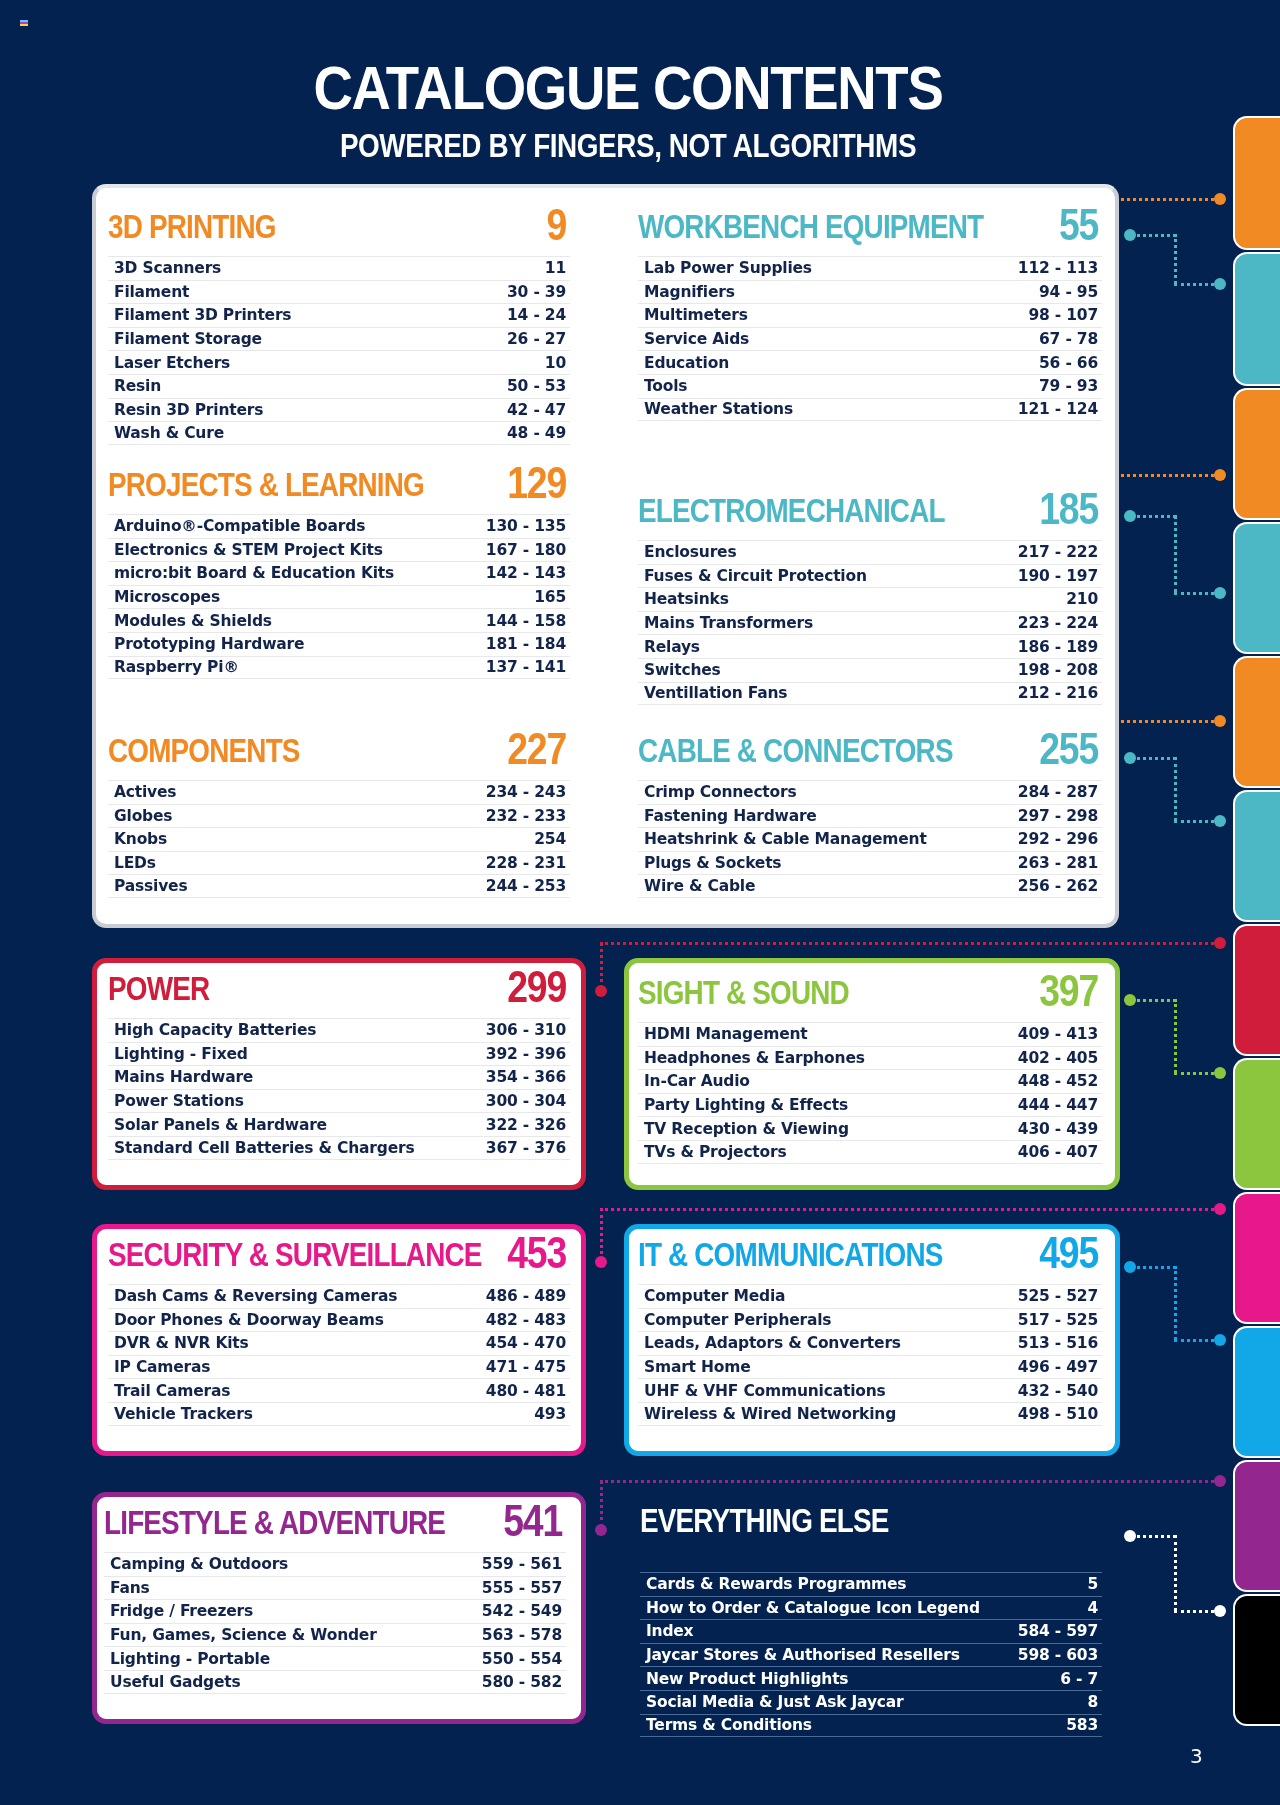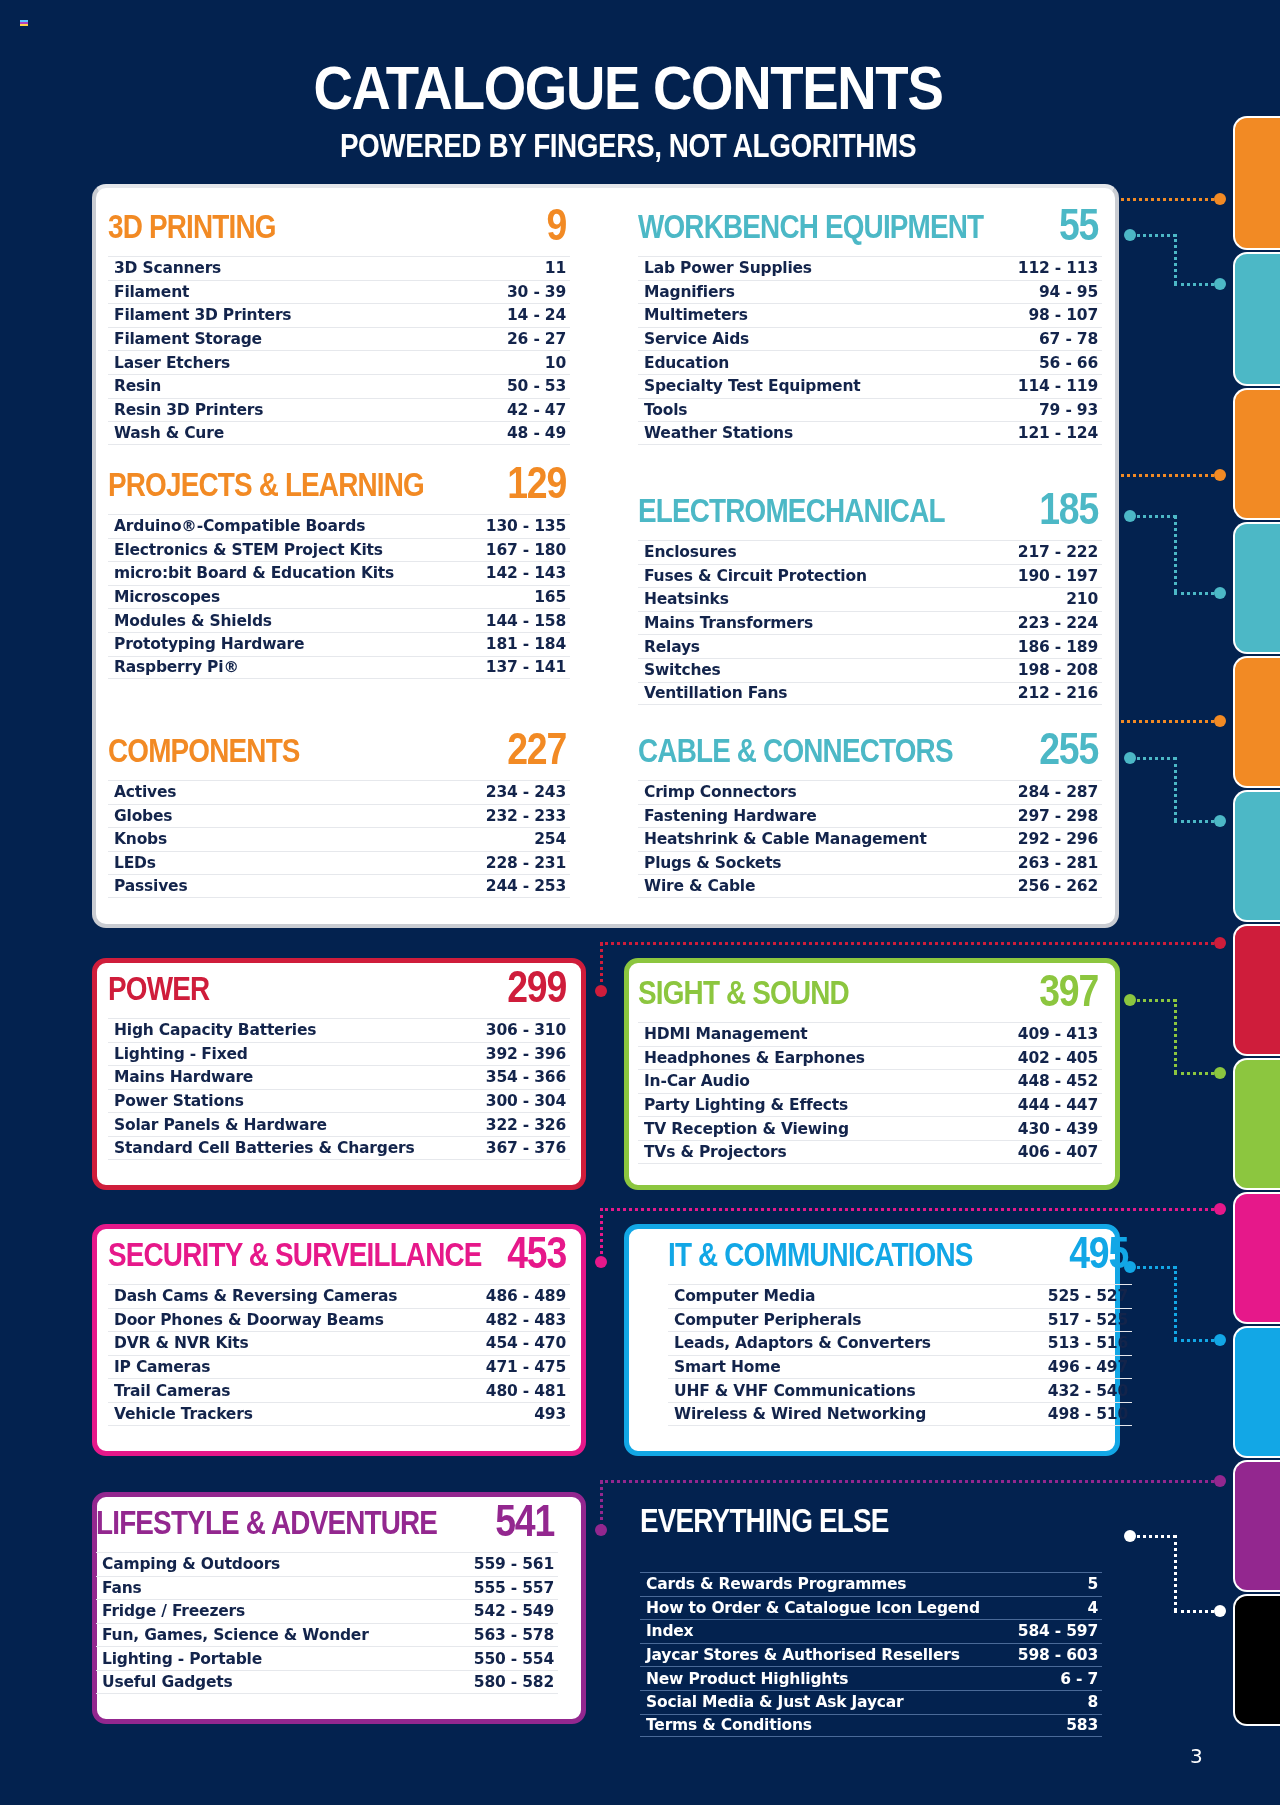--- a/index.html
+++ b/index.html
@@ -263,24 +263,20 @@
       </div>
     <div class="row">
         <span class="lbl">Service Aids</span>
         <span class="pg">67 - 78</span>
       </div>
     <div class="row">
         <span class="lbl">Education</span>
         <span class="pg">56 - 66</span>
       </div>
     <div class="row">
-        <span class="lbl">Specialty Test Equipment</span>
-        <span class="pg">114 - 119</span>
-      </div>
-    <div class="row">
         <span class="lbl">Tools</span>
         <span class="pg">79 -  93</span>
       </div>
     <div class="row">
         <span class="lbl">Weather Stations</span>
         <span class="pg">121 - 124</span>
       </div>
   </div>
 </div>
 
@@ -512,21 +508,21 @@
         <span class="pg">480 - 481</span>
       </div>
     <div class="row">
         <span class="lbl">Vehicle Trackers</span>
         <span class="pg">493</span>
       </div>
   </div>
 </div>
 
 <div class="box blue-b" style="left:624px;top:1224px;width:496px;height:232px;"></div>
-<div class="section" style="left:668px;top:1228px;width:464px;">
+<div class="section" style="left:638px;top:1228px;width:464px;">
   <div class="sec-head">
     <span class="sec-title blue">IT &amp; COMMUNICATIONS</span>
     <span class="sec-page blue">495</span>
   </div>
   <div class="rows">
     <div class="row">
         <span class="lbl">Computer Media</span>
         <span class="pg">525 - 527</span>
       </div>
     <div class="row">
@@ -546,21 +542,21 @@
         <span class="pg">432 - 540</span>
       </div>
     <div class="row">
         <span class="lbl">Wireless &amp; Wired Networking</span>
         <span class="pg">498 - 510</span>
       </div>
   </div>
 </div>
 
 <div class="box purple-b" style="left:92px;top:1492px;width:494px;height:232px;"></div>
-<div class="section" style="left:96px;top:1496px;width:462px;text-align:center;">
+<div class="section" style="left:104px;top:1496px;width:462px;text-align:center;">
   <div class="sec-head">
     <span class="sec-title purple">LIFESTYLE &amp; ADVENTURE</span>
     <span class="sec-page purple">541</span>
   </div>
   <div class="rows">
     <div class="row">
         <span class="lbl">Camping &amp; Outdoors</span>
         <span class="pg">559 - 561</span>
       </div>
     <div class="row">

